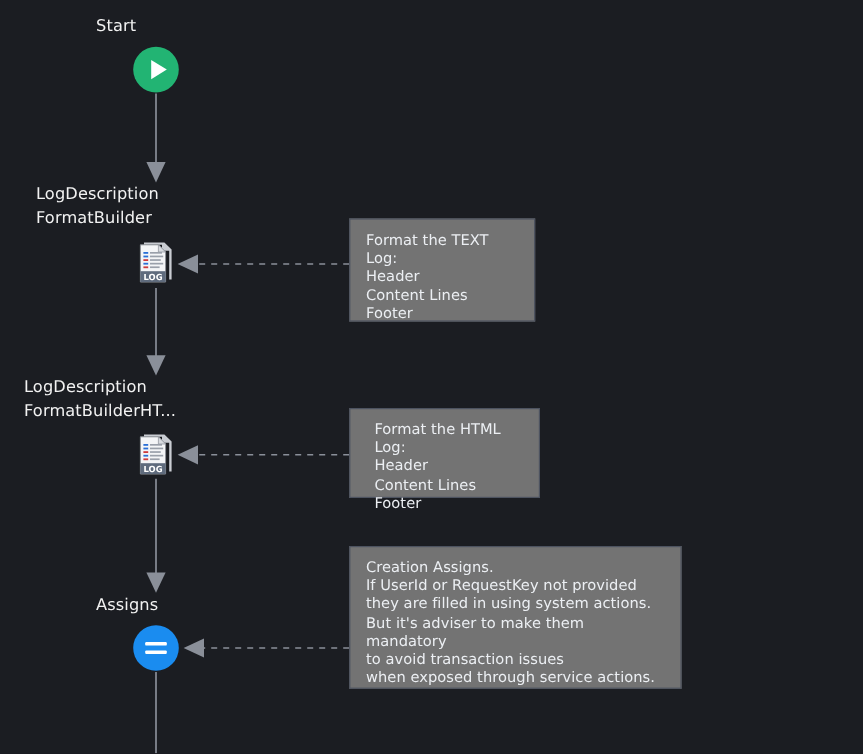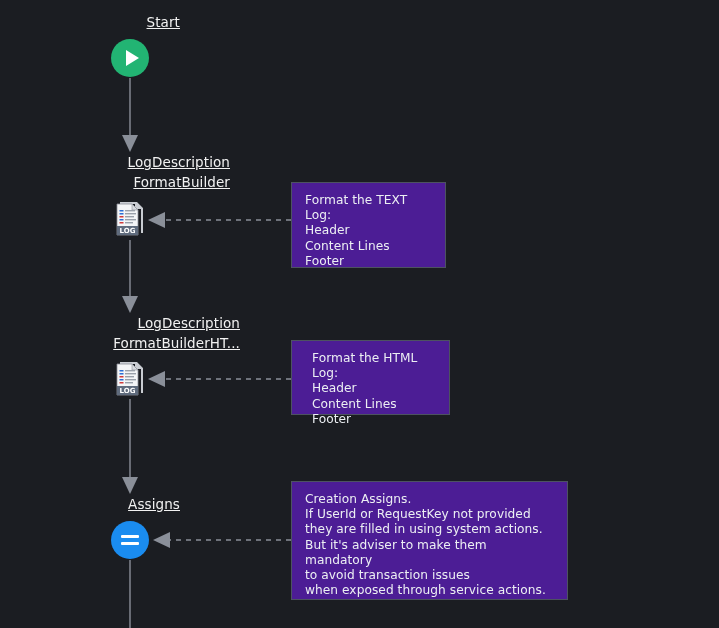--- a/index.html
+++ b/index.html
@@ -26,24 +26,23 @@
     width: 719px; height: 628px;
     pointer-events: none;
   }
 
   
   .node-label {
     position: absolute;
     color: #f2f2f2;
     font-size: 13.5px;
     line-height: 20px;
-    text-align: right;
+    text-align: left;
     white-space: pre;
     letter-spacing: 0.1px;
-    text-decoration: underline;
   }
 
   
   .circle-node {
     position: absolute;
     width: 38px;
     height: 38px;
     border-radius: 50%;
     display: flex;
     align-items: center;
@@ -81,21 +80,21 @@
   
   .log-icon {
     position: absolute;
     width: 32px;
     height: 36px;
   }
 
   
   .comment-box {
     position: absolute;
-    background: #4c1d95;
+    background: #737373;
     border: 1px solid #4d5360;
     color: #eceff3;
     font-size: 12.2px;
     line-height: 15.2px;
     padding: 10px 13px;
     white-space: pre-line;
     letter-spacing: 0.05px;
   }
 </style>
 </head>
@@ -203,20 +202,20 @@
   <div class="comment-box" style="left:291px; top:182px; width:155px; height:86px;">Format the TEXT Log:
 Header
 Content Lines
 Footer</div>
 
   <div class="comment-box" style="left:291px; top:340px; width:159px; height:75px;padding-left:20px;">Format the HTML Log:
 Header
 Content Lines
 Footer</div>
 
-  <div class="comment-box" style="left:291px; top:481px; width:277px; height:119px;">Creation Assigns.
+  <div class="comment-box" style="left:291px; top:455px; width:277px; height:119px;">Creation Assigns.
 If UserId or RequestKey not provided
 they are filled in using system actions.
 But it's adviser to make them mandatory
 to avoid transaction issues
 when exposed through service actions.</div>
 
 </div>
 
 </body></html>

